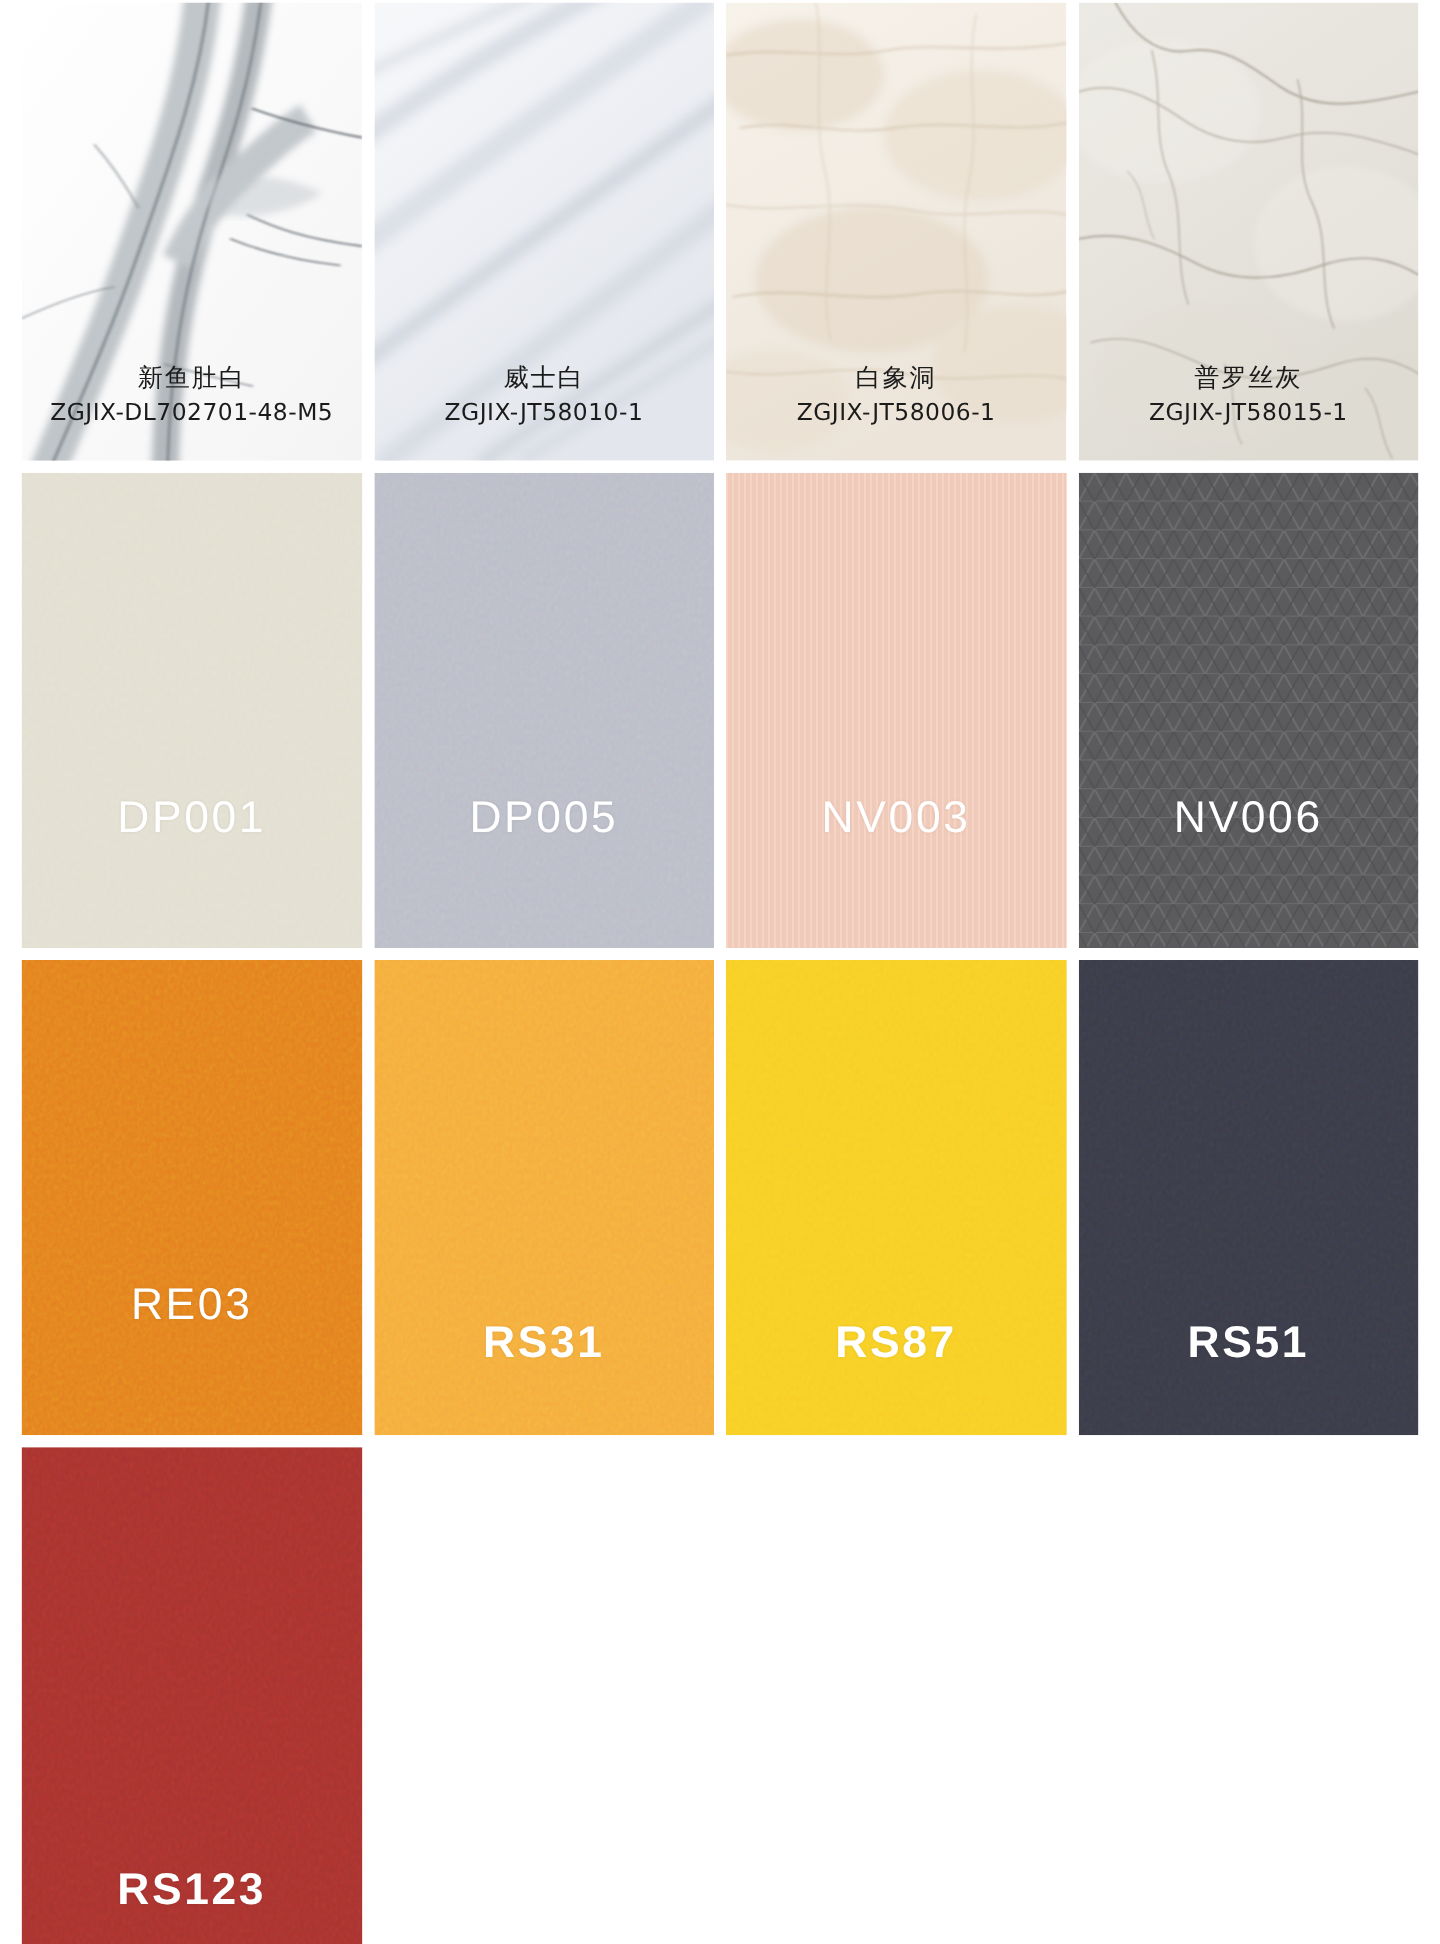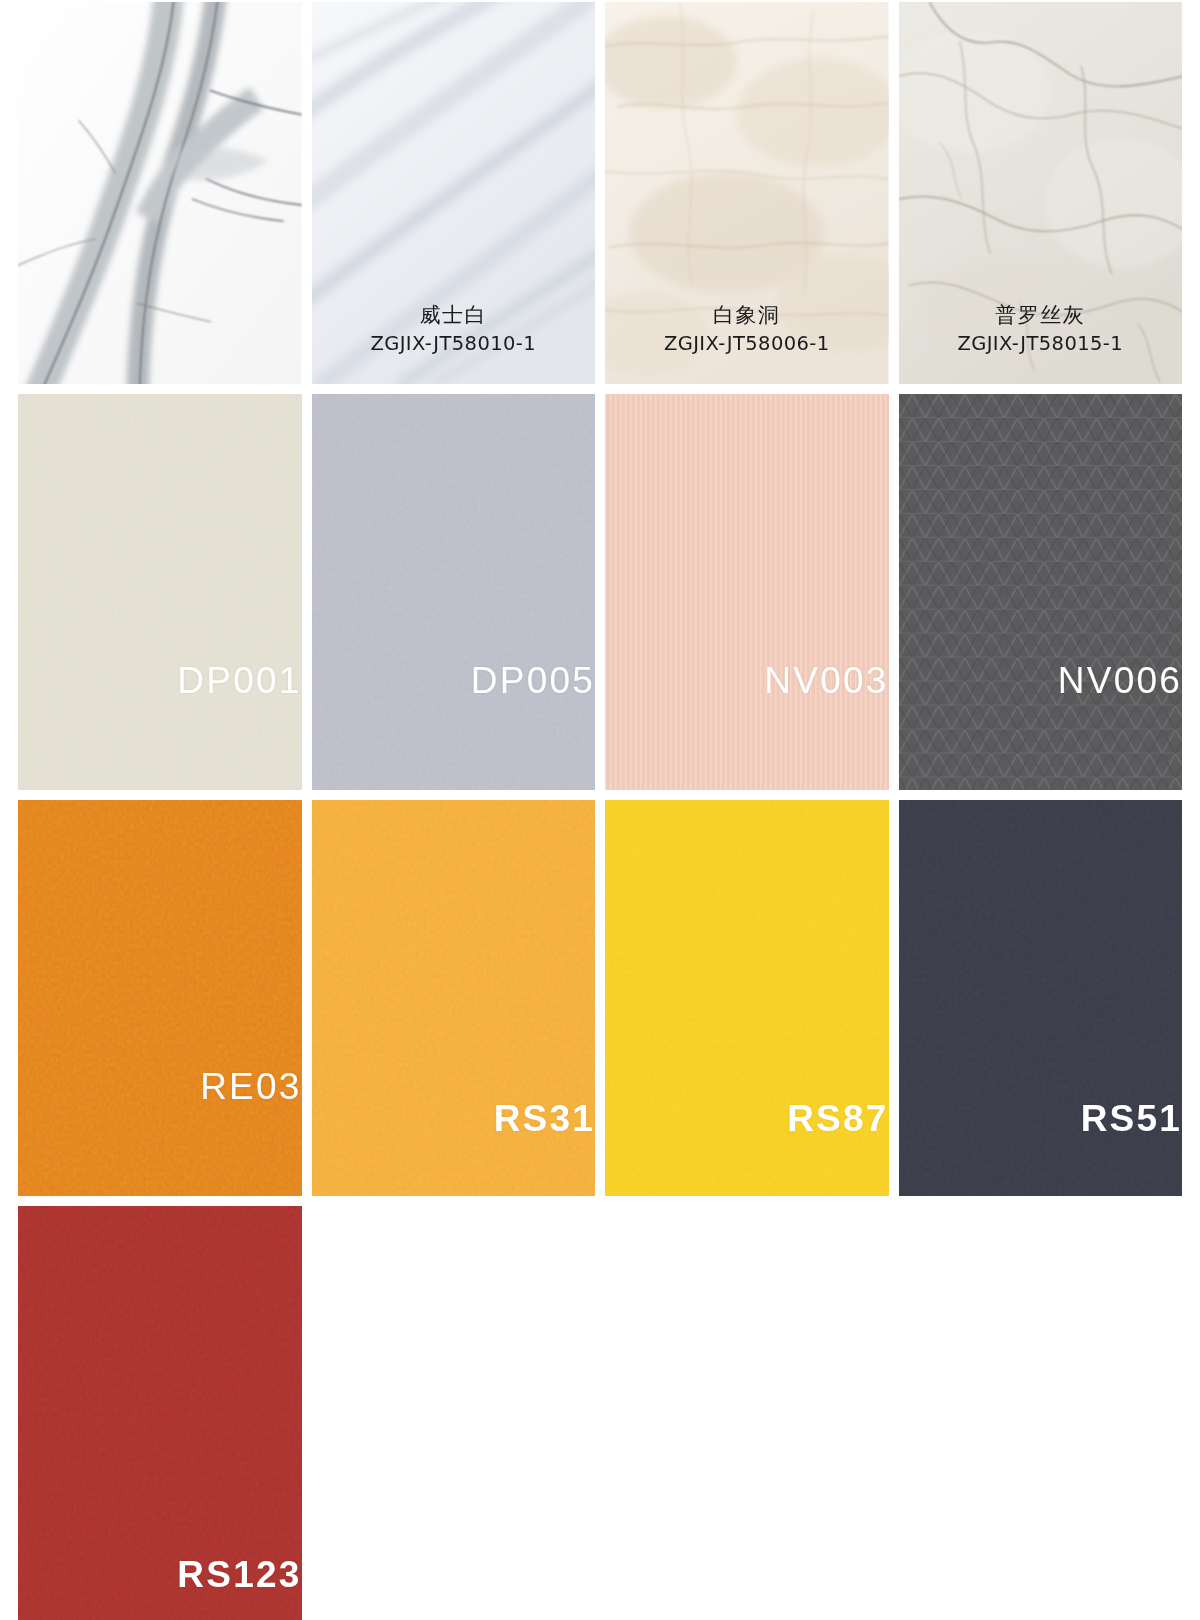--- a/index.html
+++ b/index.html
@@ -68,21 +68,21 @@
     line-height: 1.3;
     margin-top: 2px;
     font-family: "DejaVu Sans", "Liberation Sans", sans-serif;
   }
 
   
   .color-cell {
     position: relative;
     display: flex;
     align-items: flex-end;
-    justify-content: flex-end;
+    justify-content: center;
   }
   .color-surface {
     position: absolute;
     inset: 0;
   }
   .grain {
     position: absolute;
     inset: 0;
     opacity: .5;
     mix-blend-mode: overlay;
@@ -152,20 +152,24 @@
           <path d="M172 196 C196 206 226 214 262 218" stroke="#4e555b" stroke-width="1.1"></path>
           <path d="M60 118 C74 134 86 152 96 170" stroke="#8a9196" stroke-width="1.3"></path>
           <path d="M0 262 C26 250 52 240 76 236" stroke="#8a9196" stroke-width="1.2"></path>
           <path d="M118 300 C140 306 162 312 190 318" stroke="#7b8288" stroke-width="1.1"></path>
         </g>
         <g opacity=".5" filter="url(#mf1)">
           <path d="M150 150 C178 140 214 142 248 158 C220 176 184 182 156 174 Z" fill="#c3c8cc"></path>
         </g>
       </svg>
     </div>
+    <div class="marble-caption">
+      <span class="marble-name">新鱼肚白</span>
+      <span class="marble-code">ZGJIX-DL702701-48-M5</span>
+    </div>
   </div>
 
   <div class="cell marble-cell">
     <div class="marble-art">
       <svg viewBox="0 0 280 380" preserveAspectRatio="none" aria-hidden="true">
         <defs>
           <linearGradient id="mg2" x1="0" y1="0" x2="0.6" y2="1">
             <stop offset="0%" stop-color="#f7f8fa"></stop>
             <stop offset="55%" stop-color="#eceef3"></stop>
             <stop offset="100%" stop-color="#e3e6ec"></stop>

